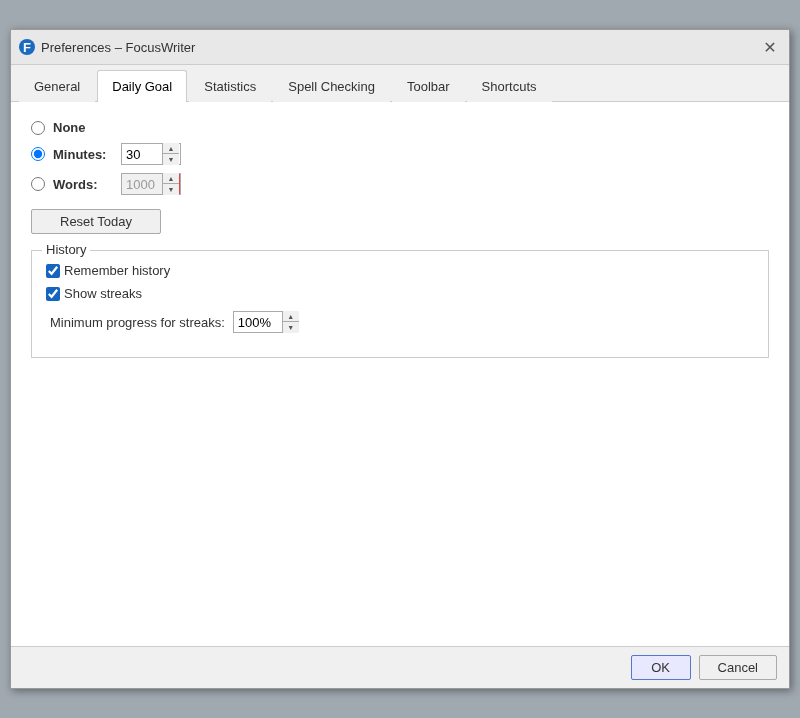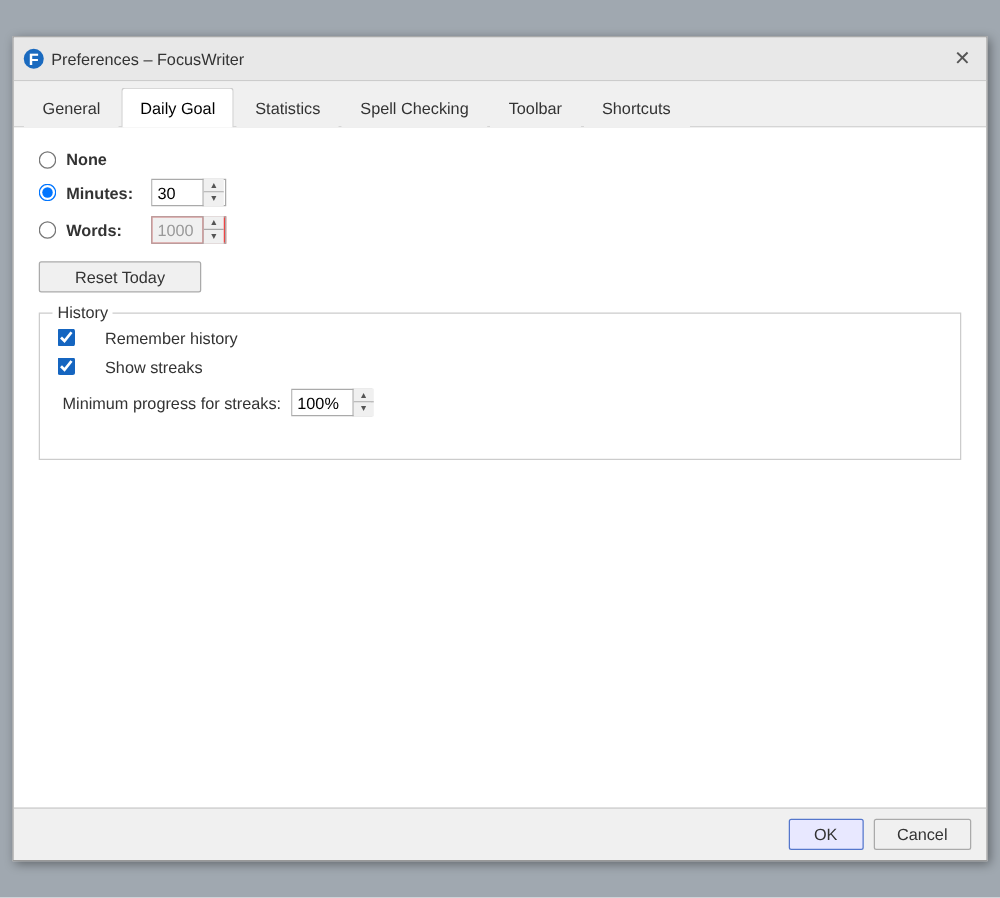--- a/index.html
+++ b/index.html
@@ -191,39 +191,39 @@
       padding: 4px 28px;
       cursor: pointer;
       font-size: 13px;
       color: #333;
       border-radius: 2px;
       margin-bottom: 16px;
     }
 
     .history-group {
       border: 1px solid #ccc;
-      padding: 12px 14px 34px 14px;
+      padding: 12px 14px 24px 14px;
       position: relative;
       margin-bottom: 8px;
     }
 
     .history-legend {
       position: absolute;
       top: -9px;
       left: 10px;
       background: white;
       padding: 0 4px;
       font-size: 13px;
       color: #333;
     }
 
     .checkbox-row {
       display: flex;
-      align-items: flex-start;
-      gap: 24px;
+      align-items: flex-end;
+      gap: 4px;
       margin-bottom: 8px;
     }
 
     .checkbox-row input[type="checkbox"] {
       width: 14px;
       height: 14px;
       cursor: pointer;
       accent-color: #1565c0;
     }
 

